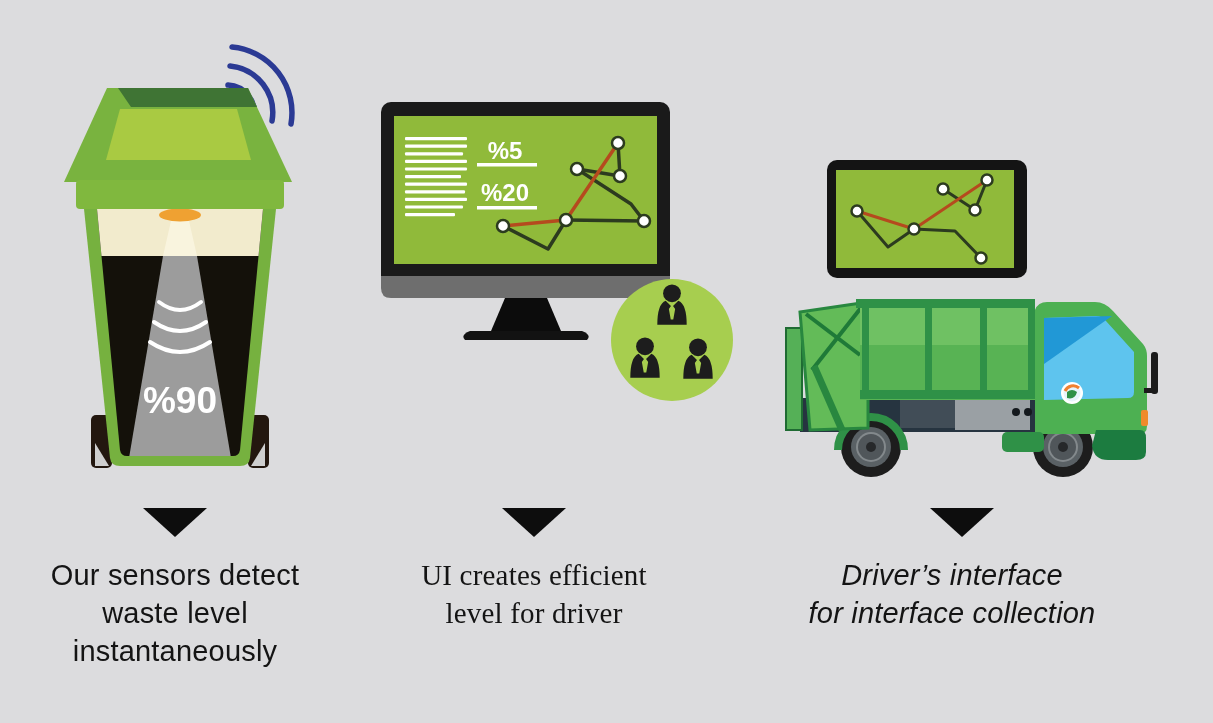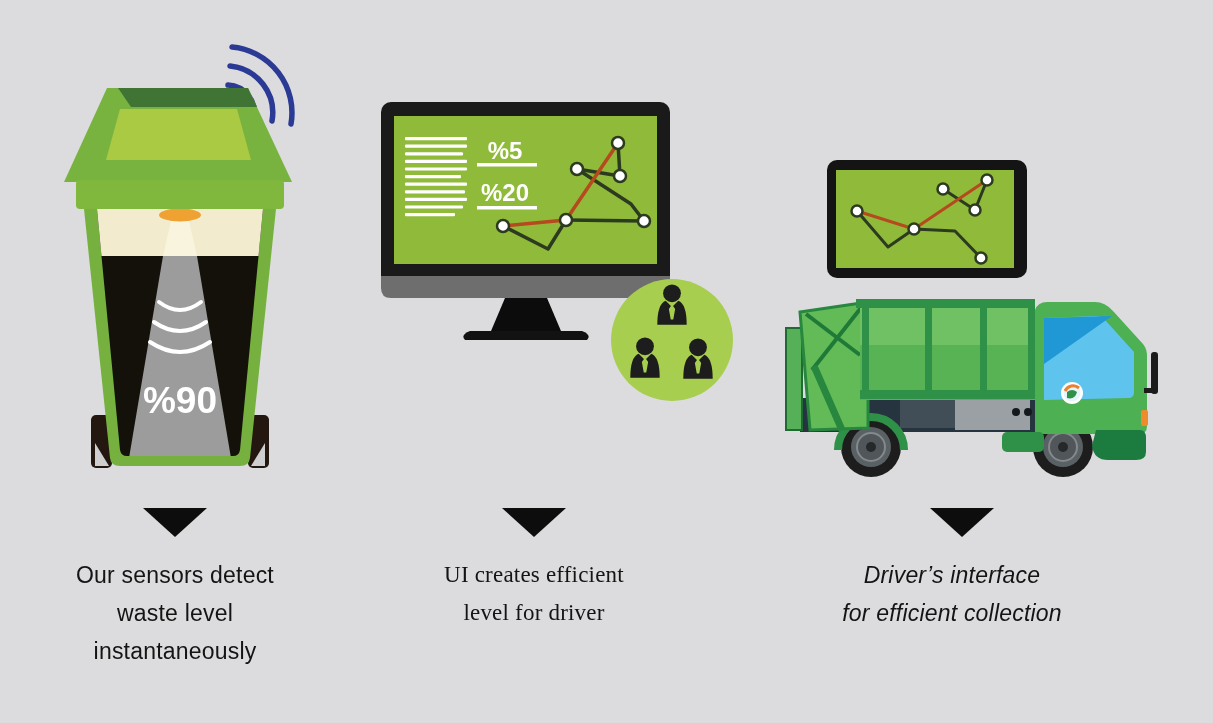--- a/index.html
+++ b/index.html
@@ -6,21 +6,21 @@
   #canvas{
     position:relative;
     width:1213px;height:723px;
     overflow:hidden;
     font-family:"Liberation Sans","DejaVu Sans",sans-serif;
   }
   #scene{position:absolute;left:0;top:0;}
   .caption{
     position:absolute;
     text-align:center;
-    font-size:23px;
+    font-size:29px;
     line-height:38px;
     color:#141414;
     letter-spacing:0.2px;
   }
   #caption-1{left:25px;top:556px;width:300px;}
   #caption-2{left:384px;top:556px;width:300px;font-family:Liberation Serif, serif;}
   #caption-3{left:787px;top:556px;width:330px;font-style:italic;}
 </style>
 </head>
 <body>
@@ -224,15 +224,15 @@
   <div>Our sensors detect</div>
   <div>waste level</div>
   <div>instantaneously</div>
 </div>
 <div id="caption-2" class="caption">
   <div>UI creates efficient</div>
   <div>level for driver</div>
 </div>
 <div id="caption-3" class="caption">
   <div>Driver’s interface</div>
-  <div>for efficient collection</div>
+  <div>for interface collection</div>
 </div>
 </div>
 
 </body></html>

